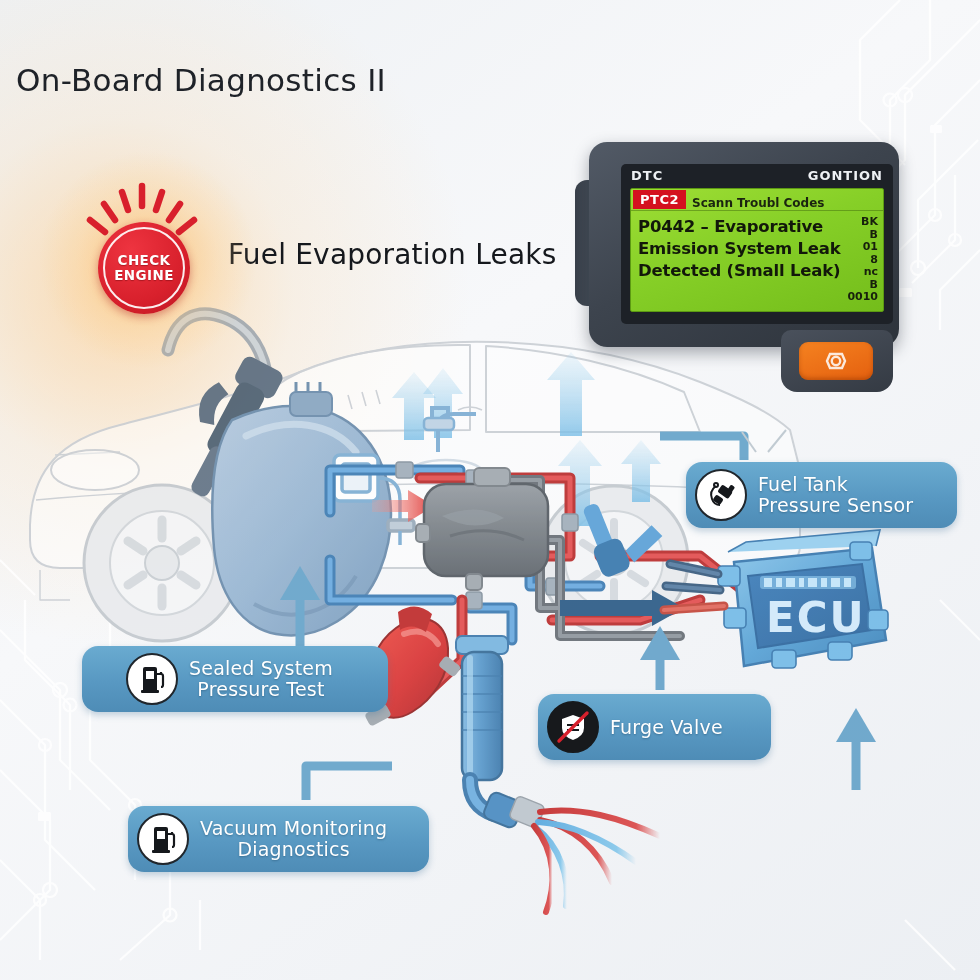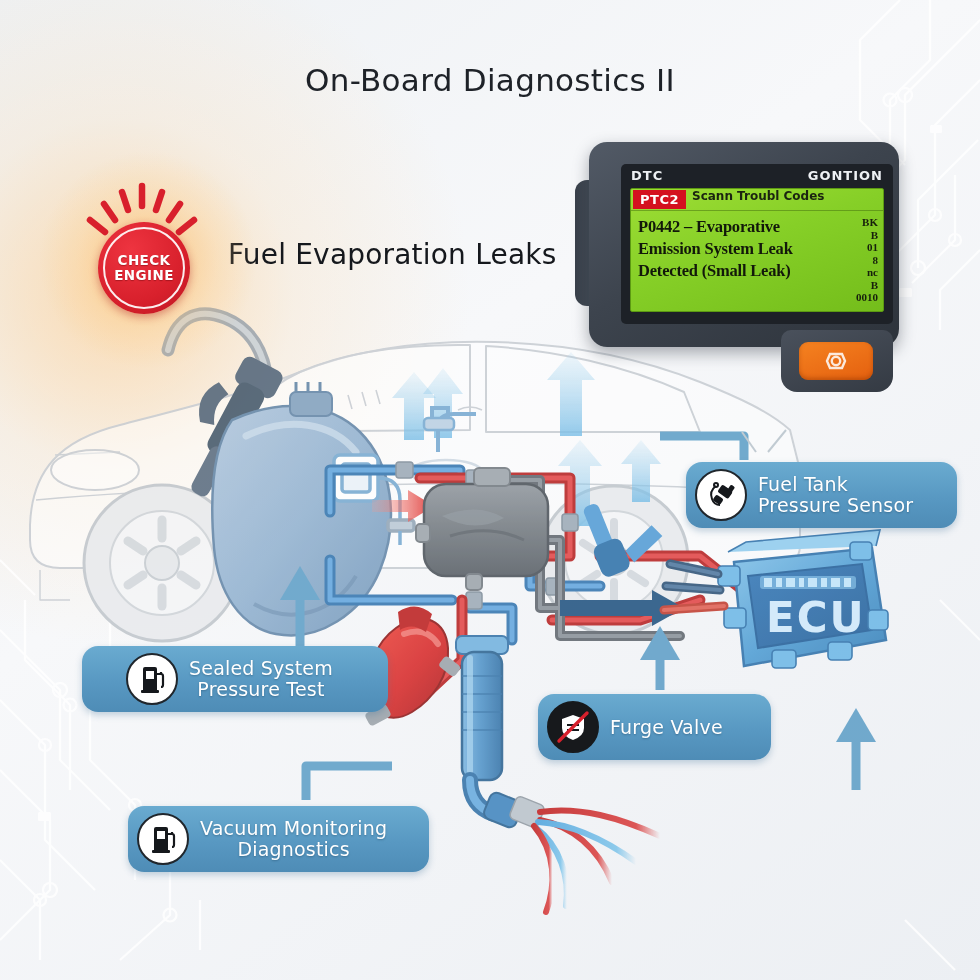--- a/index.html
+++ b/index.html
@@ -7,21 +7,21 @@
        background:#f2f4f6;position:relative;}
   #stage{position:absolute;inset:0;width:980px;height:980px;overflow:hidden;
          background:
            radial-gradient(circle at 12% 30%, rgba(255,196,120,.55) 0%, rgba(255,214,160,.22) 16%, rgba(255,255,255,0) 32%),
            linear-gradient(145deg,#eef1f4 0%,#f7f8fa 40%,#eceff3 100%);}
 
   
   .circuit{position:absolute;inset:0;pointer-events:none;opacity:.85;}
 
   
-  .title{position:absolute;left:0;right:0;top:62px;text-align:center;
+  .title{position:absolute;left:16px;right:0;top:62px;text-align:left;
          font-family:"DejaVu Sans",sans-serif;font-size:31px;color:#1e2228;
          letter-spacing:.3px;font-weight:400;}
   .subtitle{position:absolute;left:228px;top:238px;font-size:28px;color:#15181d;
             letter-spacing:.2px;}
 
   
   .ce-wrap{position:absolute;left:84px;top:186px;width:126px;height:130px;}
   .ce-glow{position:absolute;left:-46px;top:-36px;width:220px;height:220px;border-radius:50%;
            background:radial-gradient(circle,rgba(255,176,74,.50) 0%,rgba(255,203,126,.22) 45%,rgba(255,255,255,0) 70%);}
   .ce-circle{position:absolute;left:14px;top:36px;width:92px;height:92px;border-radius:50%;
@@ -45,25 +45,25 @@
   .sc-btn{position:absolute;left:18px;top:12px;width:74px;height:38px;border-radius:9px;
           background:linear-gradient(160deg,#f58220,#e4600f);box-shadow:inset 0 -2px 4px rgba(150,55,0,.5);
           display:flex;align-items:center;justify-content:center;}
   .sc-screen{position:absolute;left:32px;top:22px;width:272px;height:160px;border-radius:5px;
              background:#1d2127;padding:0;overflow:hidden;}
   .sc-toprow{height:22px;display:flex;align-items:center;justify-content:space-between;
              padding:0 10px;color:#eef1f4;font-size:13px;font-weight:700;letter-spacing:1px;}
   .sc-lcd{position:absolute;left:9px;top:24px;right:9px;bottom:12px;border-radius:2px;
           background:linear-gradient(160deg,#9ede35 0%,#86cf27 45%,#74bd1b 100%);
           border:1px solid #5c9a12;overflow:hidden;}
-  .lcd-hdr{display:flex;align-items:flex-start;height:21px;border-bottom:1px solid rgba(60,100,10,.45);}
+  .lcd-hdr{display:flex;align-items:flex-end;height:21px;border-bottom:1px solid rgba(60,100,10,.45);}
   .lcd-badge{background:#d4111f;color:#fff;font-size:13px;font-weight:700;letter-spacing:.5px;
              padding:1px 7px;margin:1px 6px 1px 2px;line-height:17px;}
   .lcd-hdr-txt{color:#1b2410;font-size:12px;font-weight:600;}
-  .lcd-body{position:relative;padding:5px 1px 0 7px;font-family:Liberation Serif, serif;}
+  .lcd-body{position:relative;padding:5px 1px 0 7px;}
   .lcd-line{color:#12180a;font-size:16.5px;line-height:22px;font-weight:700;letter-spacing:-.2px;}
   .lcd-side{position:absolute;right:5px;top:5px;text-align:right;color:#17200c;
             font-size:11px;font-weight:700;line-height:12.5px;}
 
   
   .pill{position:absolute;border-radius:16px;background:linear-gradient(180deg,#6aabd0 0%,#5898c2 55%,#4e8cb6 100%);
         box-shadow:0 3px 7px rgba(60,110,150,.30);display:flex;align-items:center;
         padding:7px 16px 7px 9px;}
   .pill .ico{width:48px;height:48px;border-radius:50%;background:#fff;border:2px solid #20262c;
              flex:0 0 48px;display:flex;align-items:center;justify-content:center;margin-right:11px;

